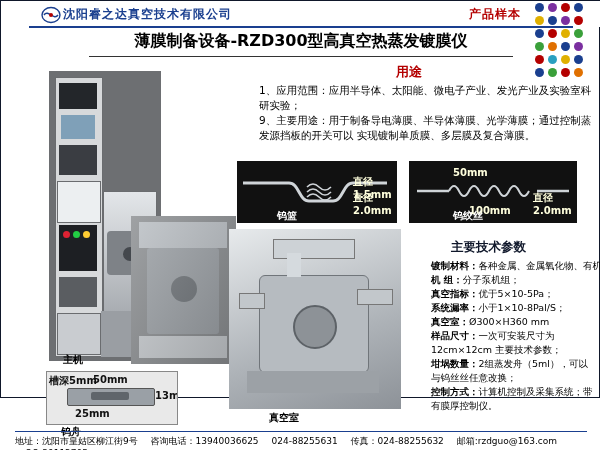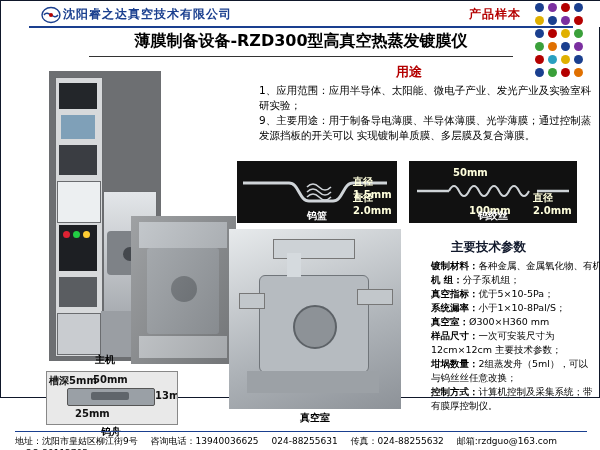--- a/index.html
+++ b/index.html
@@ -26,21 +26,21 @@
   .usage-h{position:absolute;left:395px;top:62px;font-size:13px;font-weight:bold;color:#b40000;}
   .usage{position:absolute;left:258px;top:82px;width:334px;font-size:10.5px;line-height:15px;color:#000;}
 
   .spec-h{position:absolute;left:450px;top:238px;font-size:12.5px;font-weight:bold;color:#0f172a;}
   .spec{position:absolute;left:430px;top:258px;width:166px;font-size:9.5px;line-height:14px;color:#000;}
   .spec .row{white-space:nowrap;}
   .spec .k{font-weight:bold;}
 
   
   .ph{position:absolute;background:#2b2b2b;overflow:hidden;}
-  .cap{position:absolute;text-align:center;font-size:10px;font-weight:bold;color:#000;}
+  .cap{position:absolute;text-align:left;font-size:10px;font-weight:bold;color:#000;}
 
   
   #photo-main{left:48px;top:70px;width:112px;height:290px;background:#6d6f72;}
   #photo-chamber{left:130px;top:215px;width:105px;height:148px;background:#8a8d90;}
   #photo-boat{left:45px;top:370px;width:130px;height:52px;background:#e9e9e9;border:1px solid #888;}
   #photo-vac{left:228px;top:228px;width:172px;height:180px;background:#c9ccd0;}
   #photo-basket{left:236px;top:160px;width:160px;height:62px;background:#111;}
   #photo-wire{left:408px;top:160px;width:168px;height:62px;background:#111;}
 
   

